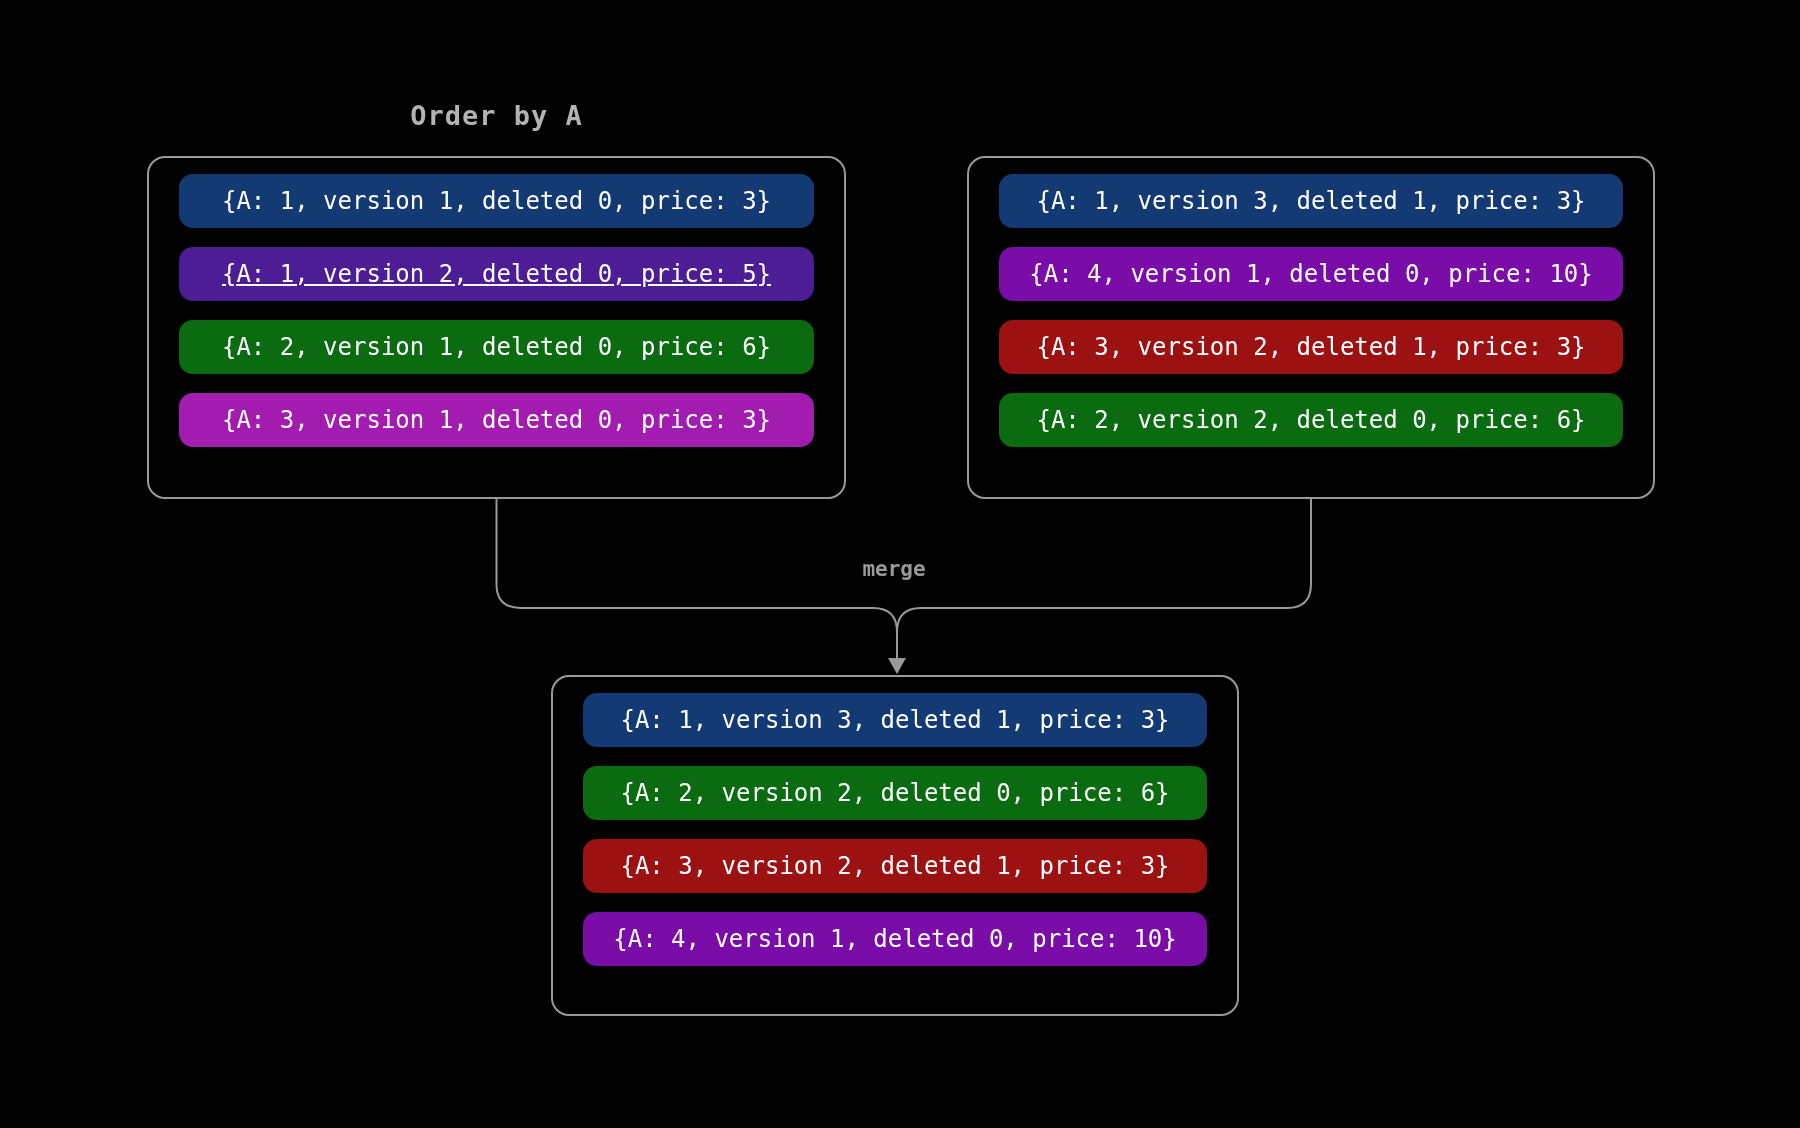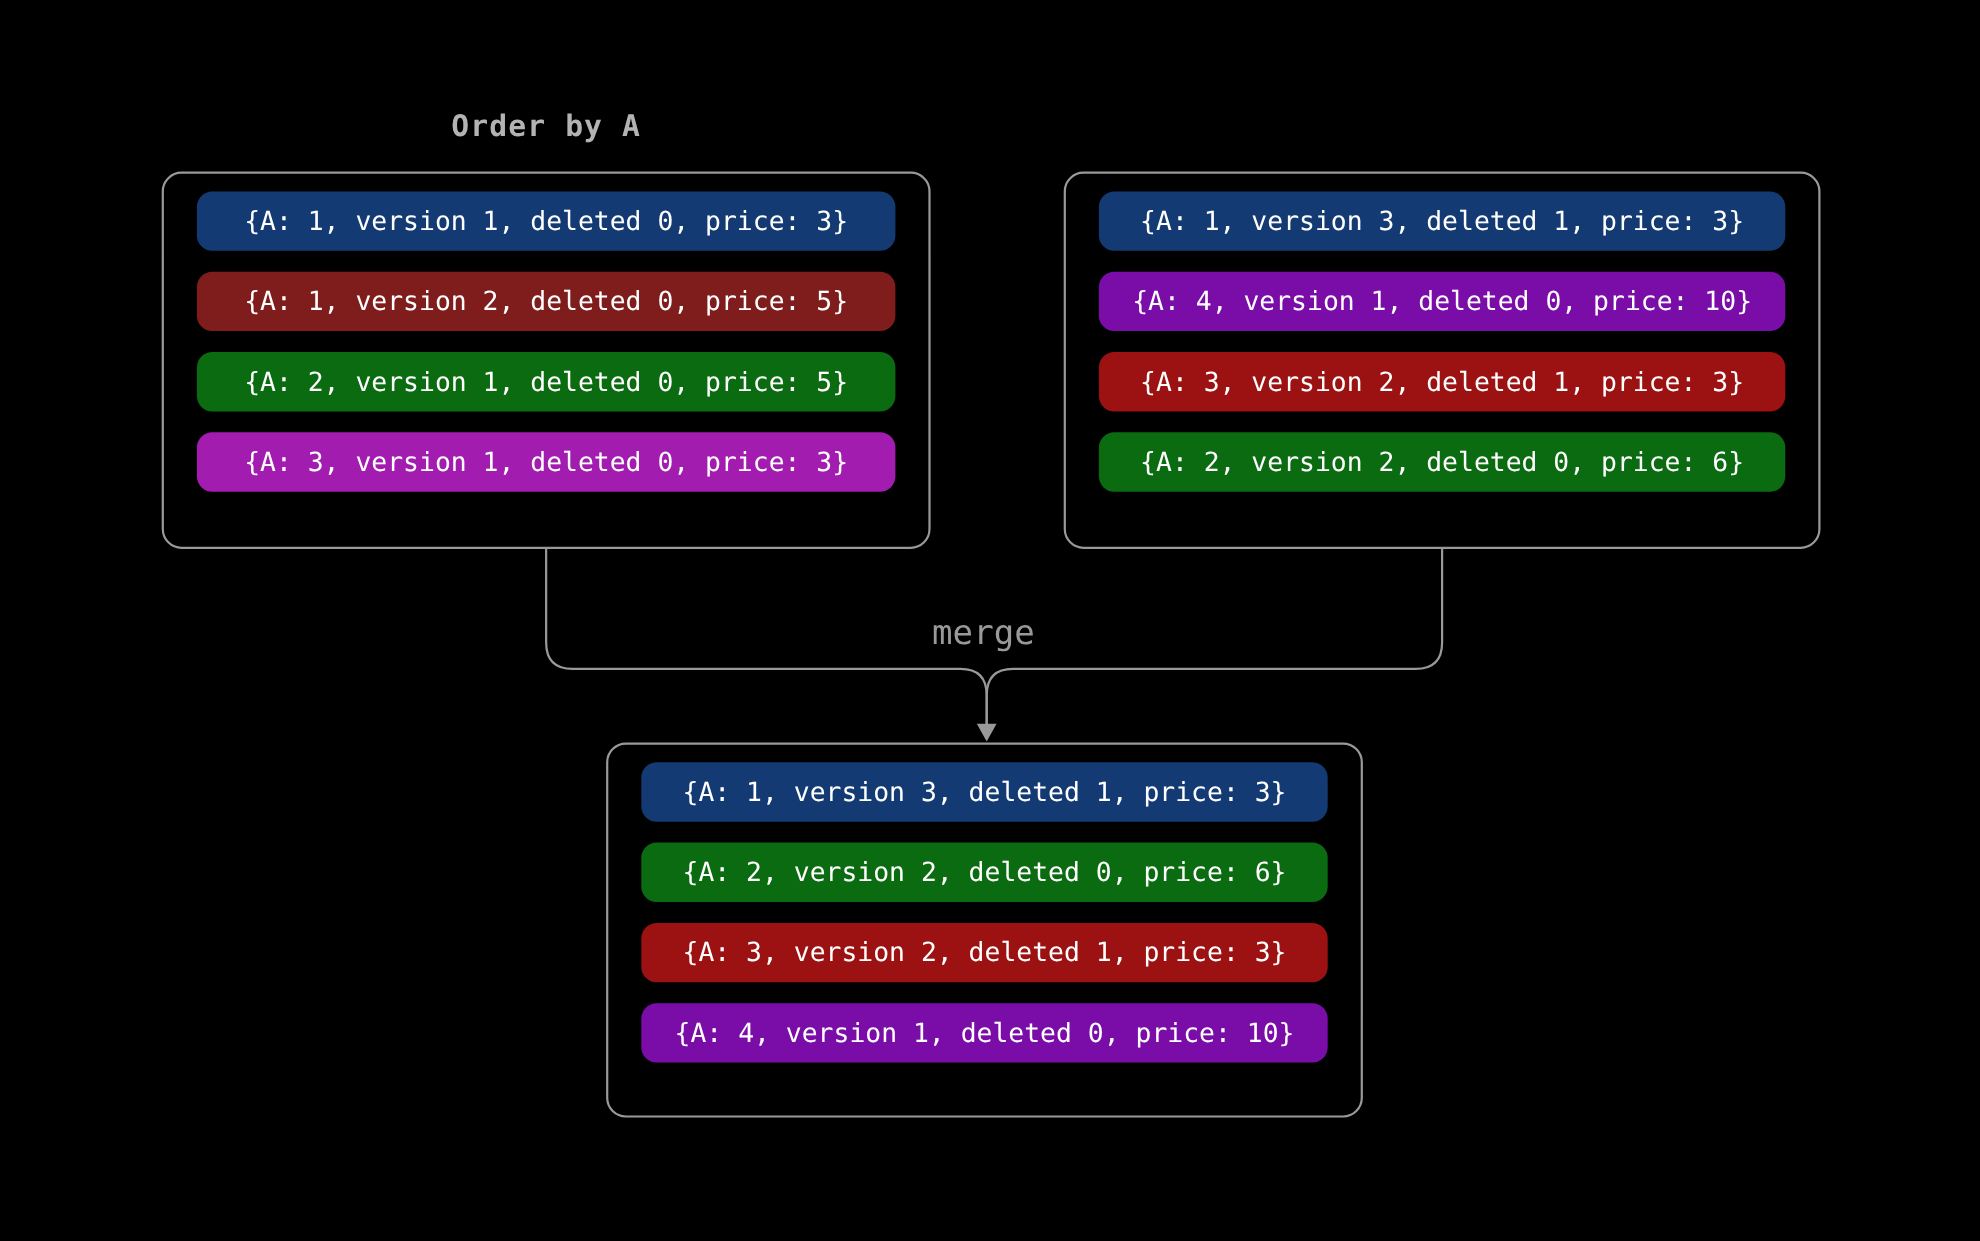--- a/index.html
+++ b/index.html
@@ -48,22 +48,22 @@
     display: flex;
     align-items: center;
     justify-content: center;
     white-space: pre;
   }
   .merge-label {
     position: absolute;
     left: 894px;
     top: 541px;
     transform: translateX(-50%);
-    font-size: 31px;
-    font-weight: normal;
+    font-size: 21px;
+    font-weight: bold;
     color: var(--line, #999);
   }
   svg.connectors {
     position: absolute;
     left: 0; top: 0;
     width: 1800px;
     height: 1128px;
     pointer-events: none;
   }
   svg.connectors path {
@@ -79,22 +79,22 @@
 </head>
 <body>
 
 <div class="canvas">
 
   <div class="group-title" id="title-order">Order by A</div>
 
 
   <div class="group-box" id="box-order">
       <div class="row" style="background: rgb(20, 58, 116);">{A: 1, version 1, deleted 0, price: 3}</div>
-      <div class="row" style="background: #7f1d1d;">{A: 1, version 2, deleted 0, price: 5}</div>
-      <div class="row" style="background: rgb(10, 107, 16);">{A: 2, version 1, deleted 0, price: 5}</div>
+      <div class="row" style="background: #4c1d95; text-decoration: underline;">{A: 1, version 2, deleted 0, price: 5}</div>
+      <div class="row" style="background: rgb(10, 107, 16);">{A: 2, version 1, deleted 0, price: 6}</div>
       <div class="row" style="background: #a21caf;">{A: 3, version 1, deleted 0, price: 3}</div>
     </div>
 
   <div class="group-box" id="box-parts">
       <div class="row" style="background: rgb(20, 58, 116);">{A: 1, version 3, deleted 1, price: 3}</div>
       <div class="row" style="background: rgb(122, 12, 168);">{A: 4, version 1, deleted 0, price: 10}</div>
       <div class="row" style="background: rgb(156, 17, 17);">{A: 3, version 2, deleted 1, price: 3}</div>
       <div class="row" style="background: rgb(10, 107, 16);">{A: 2, version 2, deleted 0, price: 6}</div>
     </div>
 

